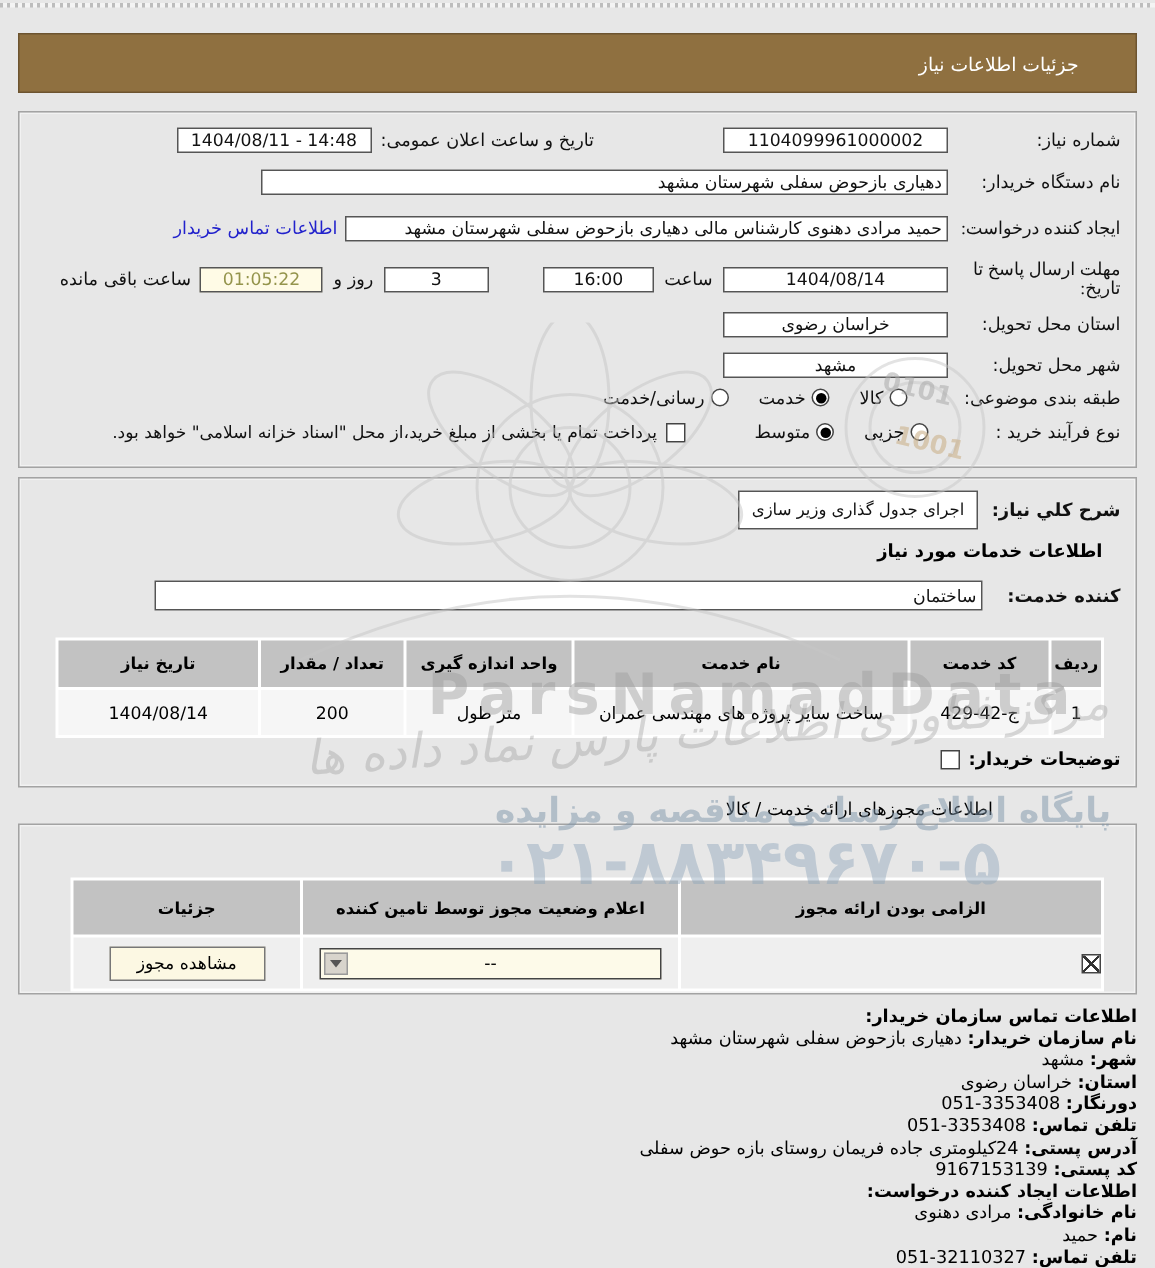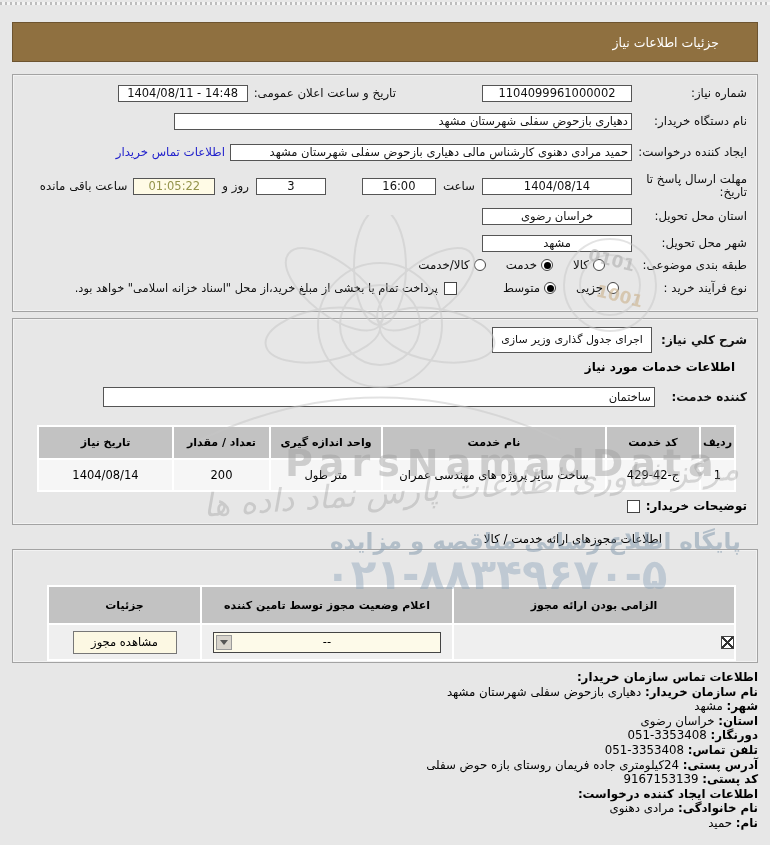--- a/index.html
+++ b/index.html
@@ -15,21 +15,21 @@
               color:#fff; font-size:12.5px; display:flex; align-items:center;
               padding-right:38px; }
 
   .section { margin:0 12px; border:1px solid #a3a3a3; box-shadow: inset 0 0 0 1px #f2f2f2; }
   .s1 { height:238px; padding:9px 10px 0; }
   .s2 { margin-top:6px; height:207px; padding:7px 10px 0; }
   .s3 { margin-top:2px; height:114px; padding:0 10px; }
 
   .frow { display:flex; align-items:center; font-size:11.8px; color:#111; }
   .flabel { width:115px; flex-shrink:0; }
-  .flabel.two { line-height:13px; }
+  .flabel.two { line-height:13px;font-family:Liberation Serif, serif; }
   .r1 { height:18px; }
   .r2 { margin-top:10px; height:18px; }
   .r3 { margin-top:9px;  height:26px; }
   .r4 { margin-top:8px;  height:26px; }
   .r5 { margin-top:8px;  height:18px; }
   .r6 { margin-top:9px;  height:18px; }
   .r7 { margin-top:6px;  height:14px; }
   .r8 { margin-top:8px;  height:16px; }
 
   .ibox { background:#fff; border:1px solid #555; height:17px; font-size:11.5px;
@@ -159,21 +159,21 @@
       <span class="opt">
         <span class="radio"></span>
         <span>کالا</span>
       </span>
       <span class="opt">
         <span class="radio checked"></span>
         <span>خدمت</span>
       </span>
       <span class="opt">
         <span class="radio"></span>
-        <span>کالا/خدمت</span>
+        <span>رسانی/خدمت</span>
       </span>
     </div>
 
     <div class="frow r8">
       <span class="flabel" style="width:128px">نوع فرآیند خرید :</span>
       <span class="opt">
         <span class="radio"></span>
         <span>جزیی</span>
       </span>
       <span class="opt">
@@ -280,20 +280,21 @@
     <div><span class="bold">نام سازمان خریدار:</span> <span class="val">دهیاری بازحوض سفلی شهرستان مشهد</span></div>
     <div><span class="bold">شهر:</span> <span class="val">مشهد</span></div>
     <div><span class="bold">استان:</span> <span class="val">خراسان رضوی</span></div>
     <div><span class="bold">دورنگار:</span> <span class="val">3353408-051</span></div>
     <div><span class="bold">تلفن تماس:</span> <span class="val">3353408-051</span></div>
     <div><span class="bold">آدرس پستی:</span> <span class="val">24کیلومتری جاده فریمان روستای بازه حوض سفلی</span></div>
     <div><span class="bold">کد پستی:</span> <span class="val">9167153139</span></div>
     <div class="bold">اطلاعات ایجاد کننده درخواست:</div>
     <div><span class="bold">نام خانوادگی:</span> <span class="val">مرادی دهنوی</span></div>
     <div><span class="bold">نام:</span> <span class="val">حمید</span></div>
+    <div><span class="bold">تلفن تماس:</span> <span class="val">32110327-051</span></div>
   </div>
 
   <div class="wm">
     <svg style="left:170px;top:215px" width="400" height="230" viewBox="0 0 400 230">
       <g fill="none" stroke="#c6c6c6" stroke-width="2">
         <circle cx="210" cy="110" r="62"></circle>
         <circle cx="210" cy="110" r="40"></circle>
         <ellipse cx="210" cy="52" rx="26" ry="58"></ellipse>
         <ellipse cx="210" cy="52" rx="26" ry="58" transform="rotate(52 210 110)"></ellipse>
         <ellipse cx="210" cy="52" rx="26" ry="58" transform="rotate(-52 210 110)"></ellipse>

